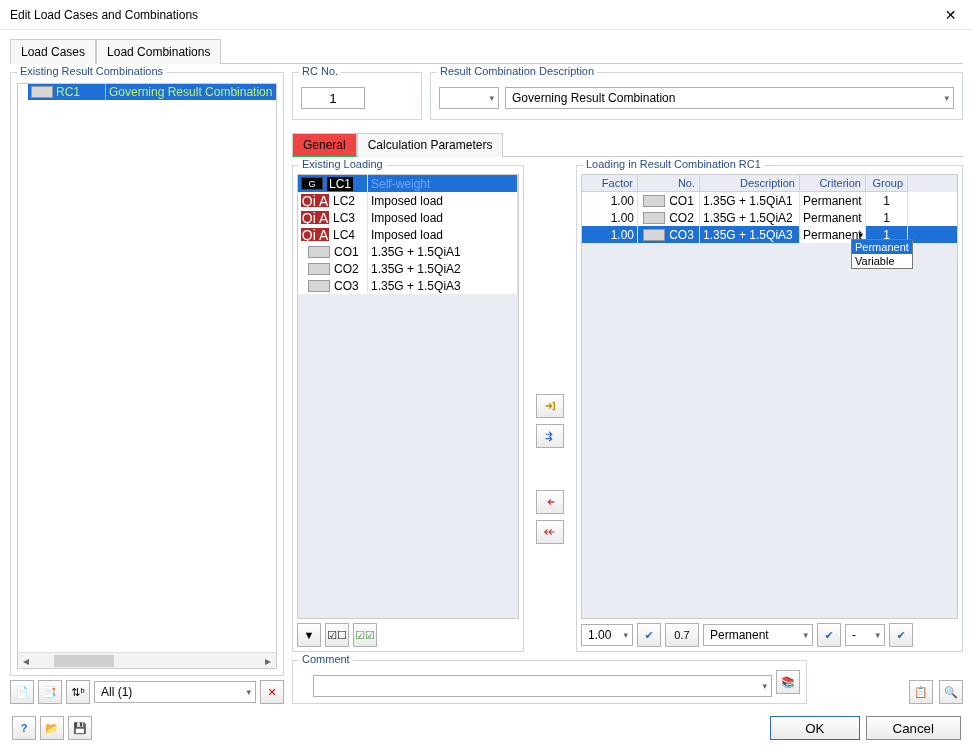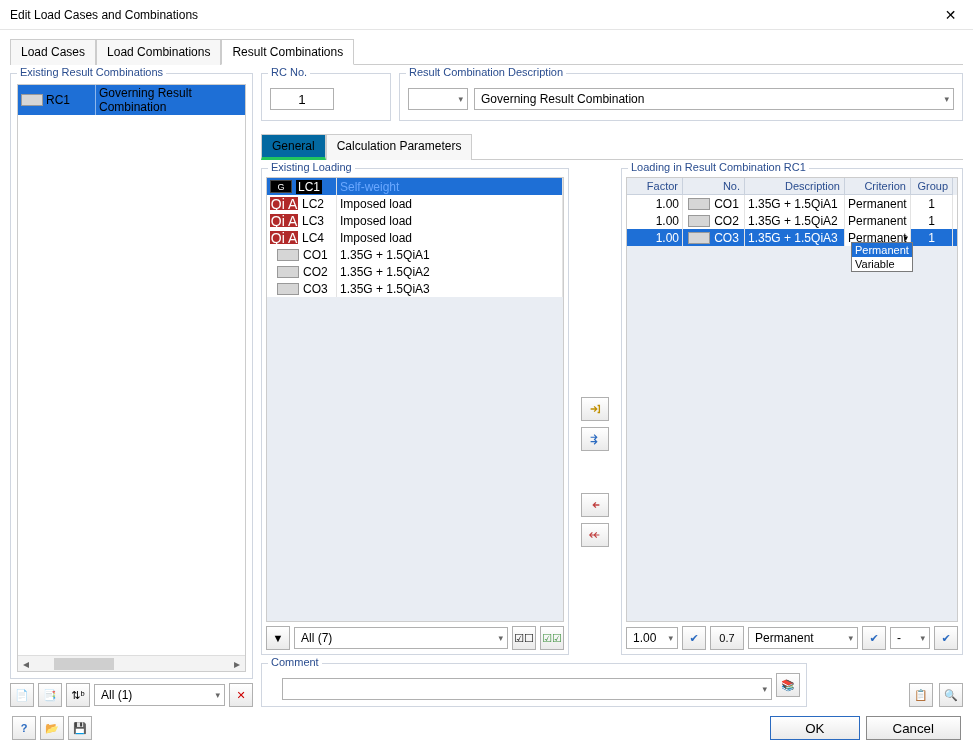--- a/index.html
+++ b/index.html
@@ -17,21 +17,21 @@
 .body { display: flex; padding: 8px 10px; gap: 8px; }
 
 .group { border: 1px solid #d0d6e0; padding: 6px; position: relative; }
 .group-title { position: absolute; top: -8px; left: 6px; background: #fff; padding: 0 3px; color: #2a4d8f; font-size: 11px; }
 
 
 .leftcol { width: 274px; display: flex; flex-direction: column; }
 .left-group { flex: 1; display: flex; flex-direction: column; height: 578px; }
 .cellbadge { display: inline-block; width: 22px; height: 12px; background: #d6d6d6; border: 1px solid #999; vertical-align: middle; }
 .listbody { flex: 1; overflow: hidden; background: #fff; border: 1px solid #ccc; margin-top: 4px; height: 560px; position: relative; }
-.listbody .row1 { display: flex; background:#1e6fd6; color:#000000; }
+.listbody .row1 { display: flex; background:#1e6fd6; color:#bef264;margin-left:10px; }
 .listbody .c1 { width: 78px; padding: 1px 3px; border-right: 1px solid rgba(255,255,255,.5); display:flex; gap:3px; align-items:center;}
 .listbody .c2 { flex: 1; padding: 1px 3px; }
 .hscroll { position:absolute; bottom:0; left:0; right:0; height:16px; background:#f3f3f3; border-top:1px solid #ddd; display:flex; align-items:center; }
 .hscroll .thumb { width:60px; height:12px; background:#cfcfcf; margin-left:20px; }
 .hscroll .arr { width:16px; text-align:center; color:#666; }
 
 .leftbtns { display: flex; align-items: center; gap: 4px; padding-top: 4px; }
 .iconbtn { width: 24px; height: 24px; border: 1px solid #b0b0b0; background: linear-gradient(#fff,#eaeaea); display:flex; align-items:center; justify-content:center; font-size:11px; cursor: pointer; }
 .combo { height: 22px; border: 1px solid #b0b0b0; background: #fff; padding: 0 18px 0 6px; display: flex; align-items: center; position: relative; min-width: 60px; }
 .combo::after { content: "▾"; position: absolute; right: 4px; font-size: 9px; color: #666; }
@@ -44,25 +44,25 @@
 .rcno input { width: 64px; height: 22px; text-align: center; border:1px solid #b0b0b0; margin-top:8px; }
 .desc-grp { flex:1; }
 .desc-grp .row { display:flex; gap:6px; margin-top:8px; }
 .desc-grp .combo.small { width: 56px; }
 .desc-grp .combo.big { flex:1; }
 .tosolve { width:130px; }
 .tosolve .chk { margin-top:8px; }
 
 .inner-tabs { display: flex; gap:0; margin-top: 4px; }
 .inner-tab { padding: 4px 10px; border: 1px solid #ccc; border-bottom: none; background: #f7f7f7; position: relative; top:1px; cursor:pointer; }
-.inner-tab.active { background:#0369a1; border-bottom:3px solid #22c55e; z-index:2; }
+.inner-tab.active { background:#ef4444; border-bottom:1px solid #22c55e; z-index:2; }
 .inner-tabline { border-bottom:1px solid #ccc; }
 
 .midrow { display:flex; gap:6px; }
-.midleft { width: 308px; }
+.midleft { width: 232px; }
 .midcenter { width: 40px; display:flex; flex-direction:column; align-items:center; justify-content:center; gap:6px; padding-top:120px; }
 .midright { flex:1; }
 
 .tablewrap { border:1px solid #ccc; background:#e9edf3; height:445px; overflow:hidden; margin-top:4px; position:relative; }
 .thead { display:flex; background:#e9edf3; color:#2a4d8f; font-size:11px; }
 .thead > div { border-right:1px solid #c9d1dd; border-bottom:1px solid #c9d1dd; padding:2px 4px; text-align:right; }
 .tbody { background:#fff; }
 .trow { display:flex; height:17px; }
 .trow > div { border-right:1px solid #e3e3e3; padding:0 3px; overflow:hidden; white-space:nowrap; display:flex; align-items:center; }
 .trow.sel-blue { background:#1e6fd6; color:#fff; }
@@ -115,21 +115,20 @@
 <body>
 
 <div class="titlebar">
   <span class="title">Edit Load Cases and Combinations</span>
   <div class="close">✕</div>
 </div>
 
 <div class="tabs">
   <div class="tab">Load Cases</div>
   <div class="tab">Load Combinations</div>
-  <div class="tab active">Result Combinations</div>
 </div>
 <div class="tabline"></div>
 
 <div class="body">
 
   <div class="leftcol">
     <div class="group left-group">
       <span class="group-title">Existing Result Combinations</span>
       <div class="listbody">
         <div class="row1">
@@ -236,23 +235,20 @@
                 <div class="c1b">
                     <span class="badge-co"></span>
                     <span>CO3</span>
                   </div>
                 <div class="c2">1.35G + 1.5QiA3</div>
               </div>
             </div>
           </div>
           <div class="toolrow">
             <div class="iconbtn">▼</div>
-            <div class="combo" style="flex:1">
-                <span>All (7)</span>
-              </div>
             <div class="iconbtn">☑☐</div>
             <div class="iconbtn" style="color:#3a8f3a;">☑☑</div>
           </div>
         </div>
       </div>
 
       <div class="midcenter">
         <div class="centerbtn">
             <svg viewBox="0 0 16 16">
               <path d="M3 8h7M7 5l3 3-3 3" stroke="#c08f00" stroke-width="1.5" fill="none"></path>

